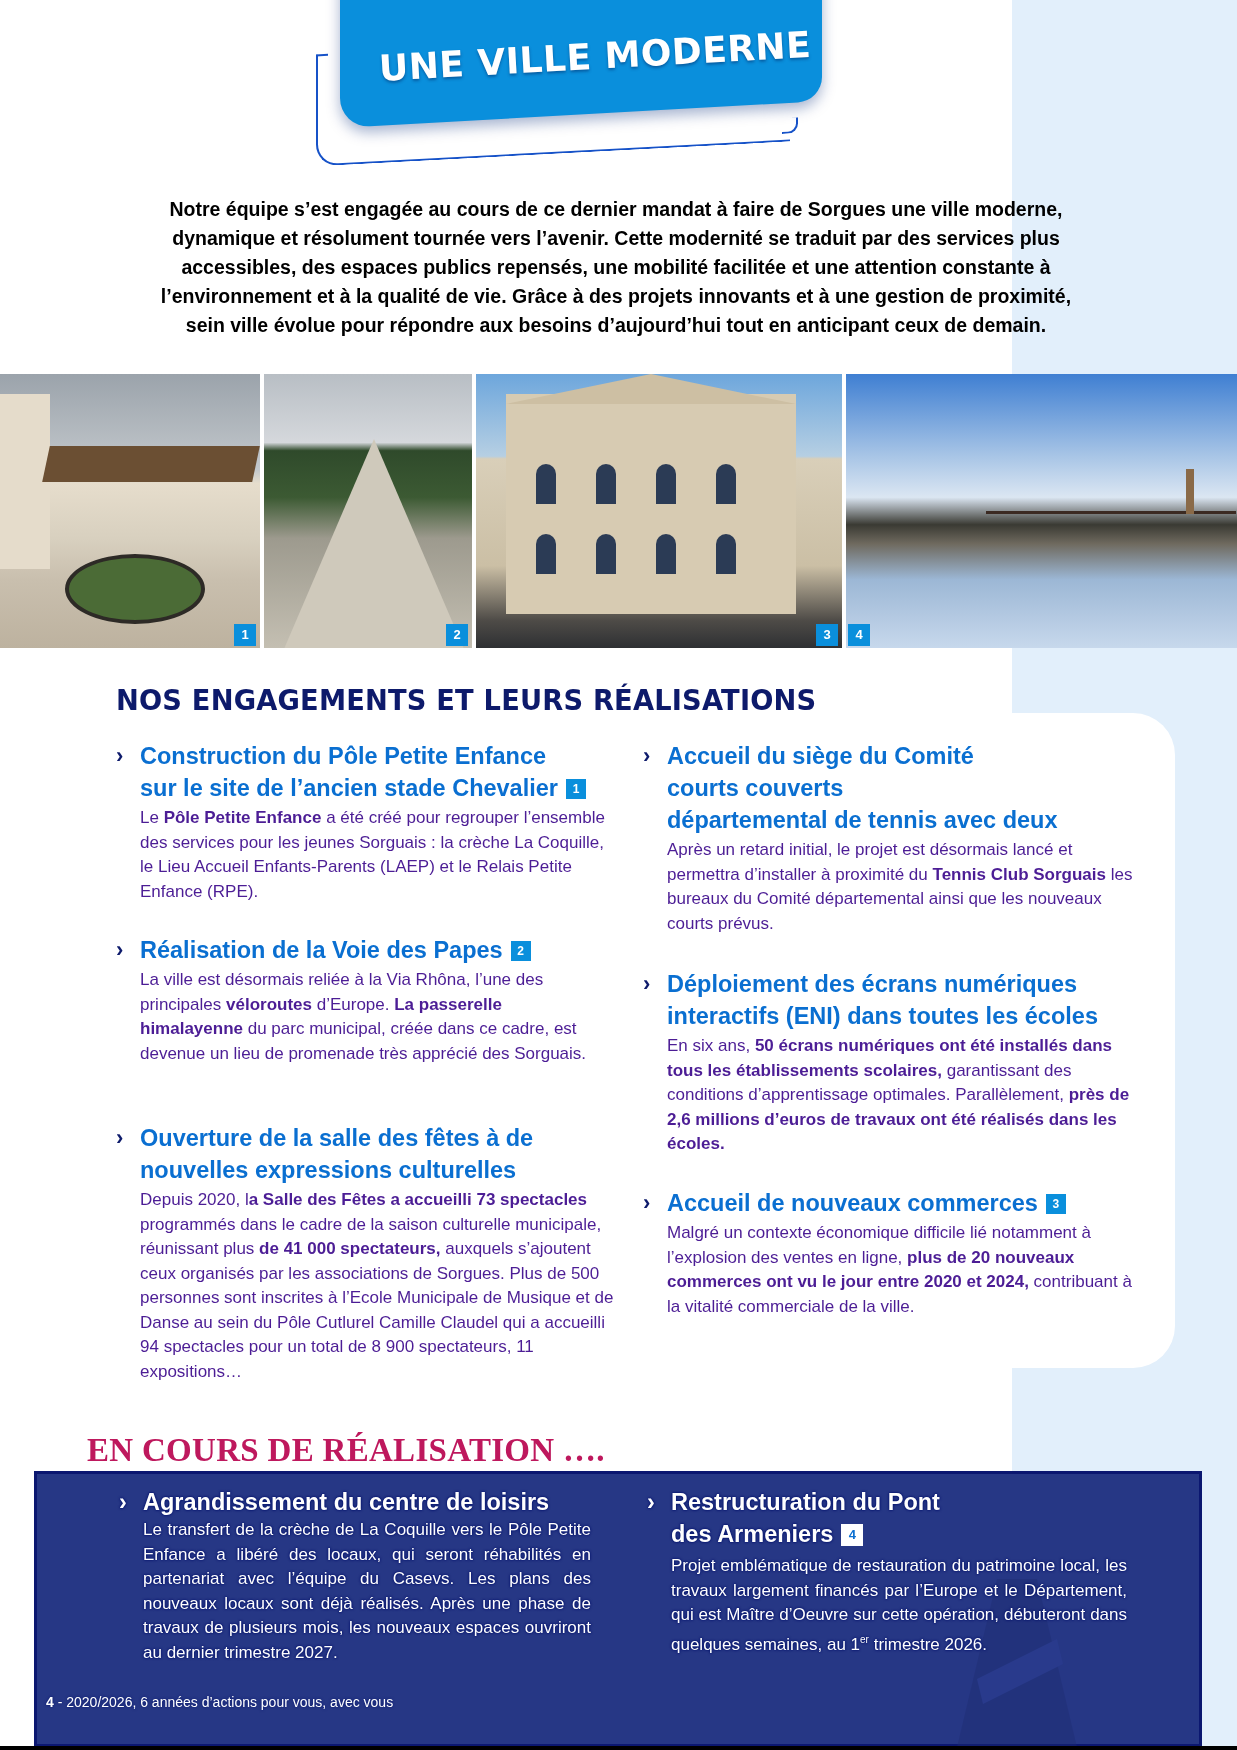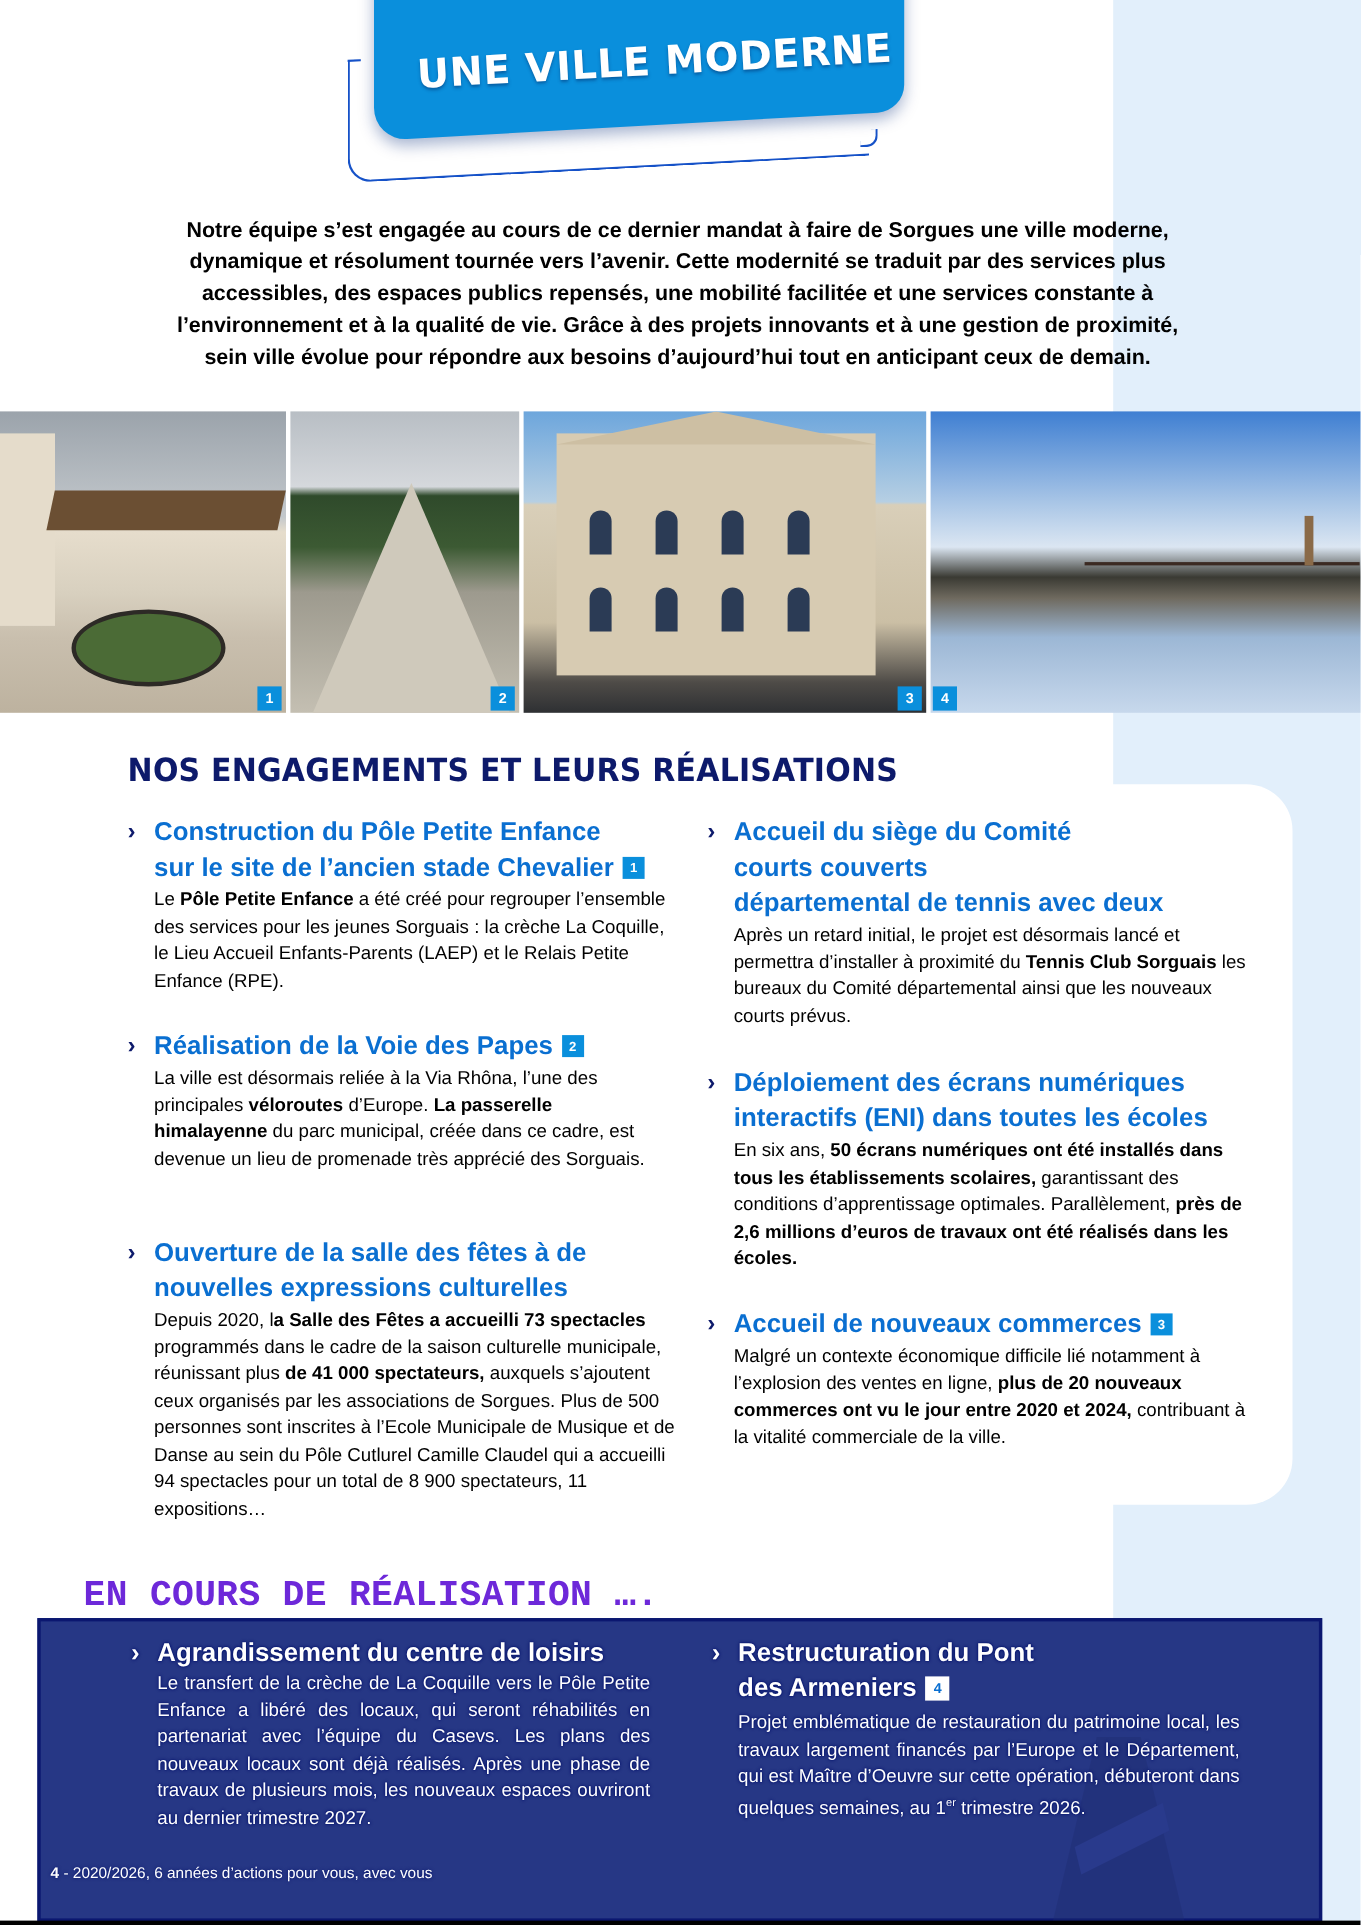--- a/index.html
+++ b/index.html
@@ -47,25 +47,25 @@
   .p4 .pylon { position: absolute; left: 340px; top: 95px; width: 8px; height: 45px; background: #8a6a48; }
 
   
   .eng-title { position: absolute; left: 116px; top: 683px; color: #0d1a6b; font-weight: bold; font-size: 29px; letter-spacing: .2px; font-family: "DejaVu Sans", sans-serif; transform: scaleX(.94); transform-origin: left; white-space: nowrap; }
   .card-right { position: absolute; left: 630px; top: 713px; width: 545px; height: 655px; background: #ffffff; border-radius: 0 42px 42px 0; }
 
   .item { position: absolute; }
   .item .head { position: relative; padding-left: 24px; color: #0a6fd1; font-weight: bold; font-size: 23.5px; line-height: 32px; }
   .item .head .chev { position: absolute; left: 0; top: 0; color: #0d1a6b; font-weight: bold; font-size: 22px; }
   .item .badge { display: inline-block; width: 20px; height: 20px; background: #0a8fdc; color: #fff; font-size: 12px; line-height: 20px; text-align: center; vertical-align: 3px; margin-left: 8px; font-weight: bold; }
-  .item .body { padding-left: 24px; color: #000000; font-size: 17px; line-height: 24.5px; margin-top: 2px; }
+  .item .body { padding-left: 24px; color: #4c1d95; font-size: 17px; line-height: 24.5px; margin-top: 2px; }
   .item .body b { font-weight: bold; }
 
   
-  .enc-title { position: absolute; left: 76px; top: 1432px; color: #6d28d9; font-size: 33px; letter-spacing: .3px; font-family: Liberation Mono, monospace; }
+  .enc-title { position: absolute; left: 87px; top: 1432px; color: #be185d; font-size: 33px; letter-spacing: .3px; font-family: Liberation Serif, serif; }
   .dark-box { position: absolute; left: 34px; top: 1471px; width: 1168px; height: 276px; background: #263785; border: 3px solid #0b1770; }
   .dark-box .logo-ghost { position: absolute; left: 900px; top: 95px; width: 150px; height: 178px; opacity: .35; }
   .d-item { position: absolute; color: #fff; text-shadow: 0 0 3px #00106b, 0 0 2px #00106b; }
   .d-item .head { font-weight: bold; font-size: 23.5px; line-height: 32px; padding-left: 24px; position: relative; }
   .d-item .head .chev { position: absolute; left: 0; top: 0; }
   .d-item .badge { display: inline-block; width: 22px; height: 22px; background: #ffffff; color: #0a6fd1; font-size: 13px; line-height: 22px; text-align: center; vertical-align: 3px; margin-left: 8px; font-weight: bold; text-shadow: none; }
   .d-item .body { font-size: 17px; line-height: 24.5px; text-align: justify; }
   .footer-note { position: absolute; left: 9px; top: 220px; color: #fff; font-size: 14px; text-shadow: 0 0 3px #00106b; }
   .footer-note b { font-weight: bold; }
   .bottom-bar { position: absolute; left: 0; top: 1746px; width: 1237px; height: 4px; background: #000; }
@@ -75,21 +75,21 @@
 
 <div class="right-panel"></div>
 
 <div class="banner-outline"></div>
 <div class="banner"></div>
 <h1 class="banner-title">UNE VILLE MODERNE</h1>
 
 <div class="intro">
   <div>Notre équipe s’est engagée au cours de ce dernier mandat à faire de Sorgues une ville moderne,</div>
   <div>dynamique et résolument tournée vers l’avenir. Cette modernité se traduit par des services plus</div>
-  <div>accessibles, des espaces publics repensés, une mobilité facilitée et une services constante à</div>
+  <div>accessibles, des espaces publics repensés, une mobilité facilitée et une attention constante à</div>
   <div>l’environnement et à la qualité de vie. Grâce à des projets innovants et à une gestion de proximité,</div>
   <div>sein ville évolue pour répondre aux besoins d’aujourd’hui tout en anticipant ceux de demain.</div>
 </div>
 
 <div class="photos">
   <div class="photo p1" title="Pôle Petite Enfance building with wooden pergola and garden">
     <div class="wall"></div>
     <div class="roof"></div>
     <div class="lawn"></div>
     <span class="num" style="right:4px">1</span>

